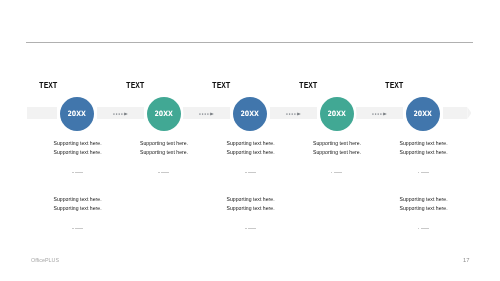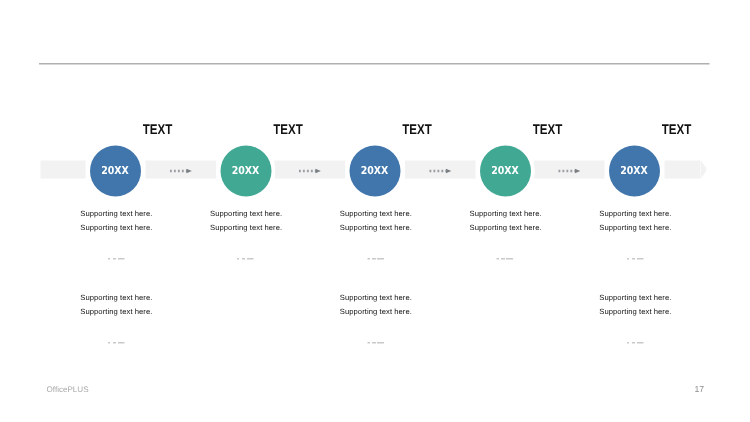--- a/index.html
+++ b/index.html
@@ -2,21 +2,21 @@
 <html><head>
 <meta charset="utf-8">
 <style>
   html,body{margin:0;padding:0;}
   body{width:500px;height:281px;background:#ffffff;font-family:"Liberation Sans",sans-serif;overflow:hidden;-webkit-font-smoothing:antialiased;}
   .slide{position:relative;width:500px;height:281px;background:#fff;}
   .rule{position:absolute;left:26px;top:41.5px;width:447px;height:1.3px;background:#b0b0b0;}
   .band{position:absolute;top:107px;height:12px;background:#f2f2f2;}
   .circle{position:absolute;width:34px;height:34px;border-radius:50%;display:flex;align-items:center;justify-content:center;color:#ffffff;font-family:"DejaVu Sans",sans-serif;font-weight:bold;font-size:7.3px;text-align:right;}
   .circle span{display:block;transform:translateY(-1.3px) scaleX(0.86) translateZ(0);}
-  .head{position:absolute;font-family:Liberation Sans, sans-serif;font-weight:bold;font-size:9.4px;color:#111111;text-align:right;}
+  .head{position:absolute;font-family:Liberation Mono, monospace;font-weight:bold;font-size:9.4px;color:#111111;text-align:left;}
   .head span{display:inline-block;transform:scaleX(0.82) translateZ(0);}
   .sup{position:absolute;font-size:5.1px;color:#151515;text-align:center;line-height:8.7px;letter-spacing:0.04px;transform:translateZ(0);}
   .dash{position:absolute;height:1px;}
   .arrow{position:absolute;}
   .arrow svg{display:block;}
   .foot{position:absolute;font-size:5.4px;color:#a8a8a8;transform:translateZ(0);}
 </style>
 </head>
 <body>
 

